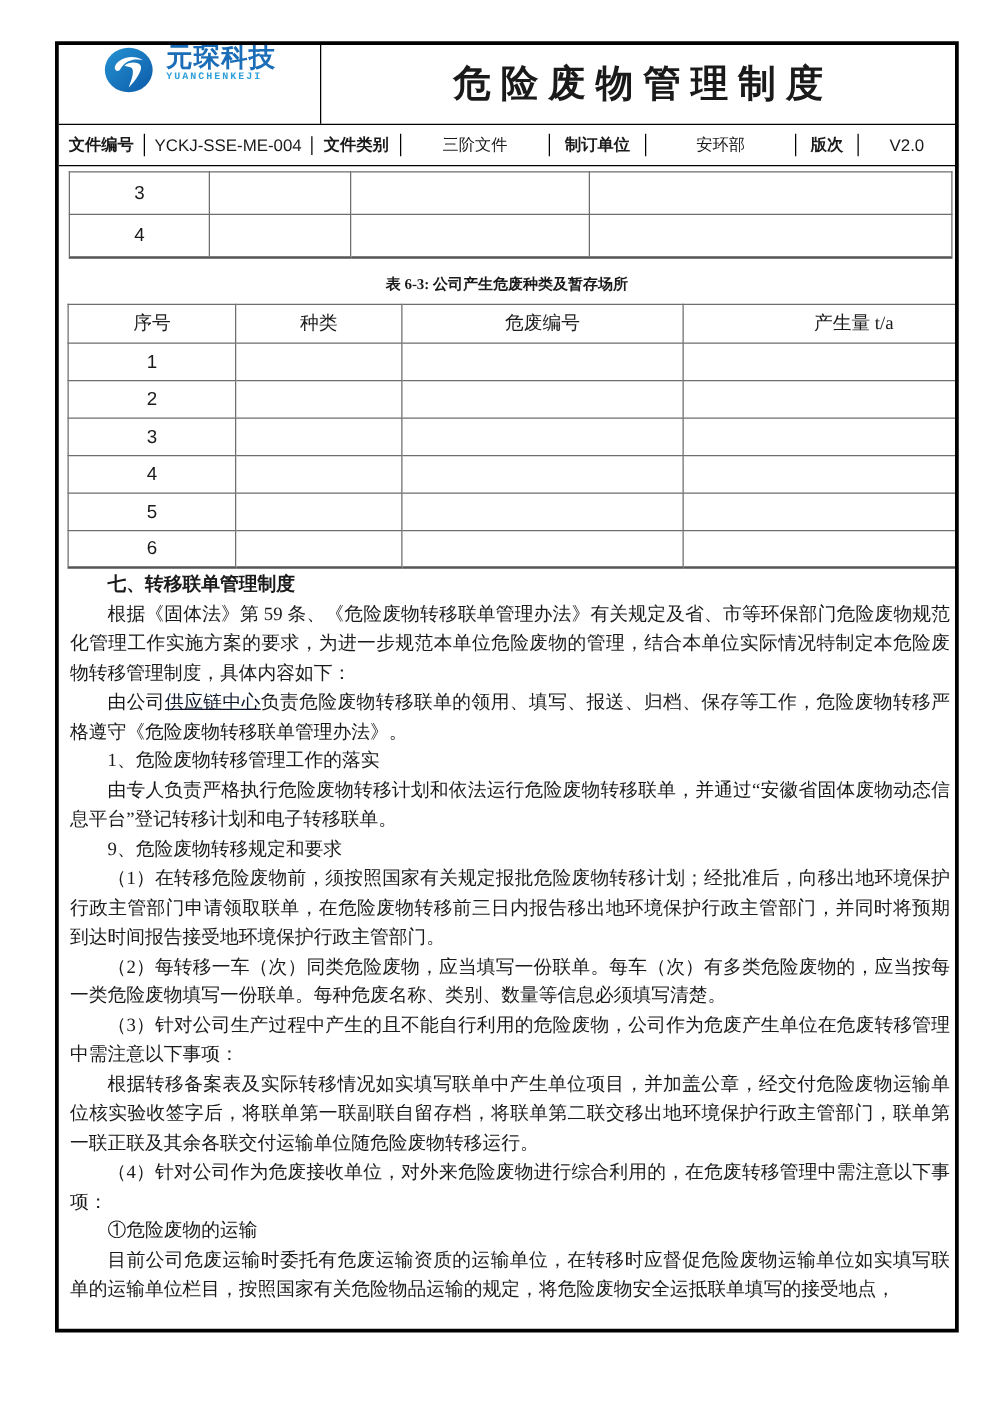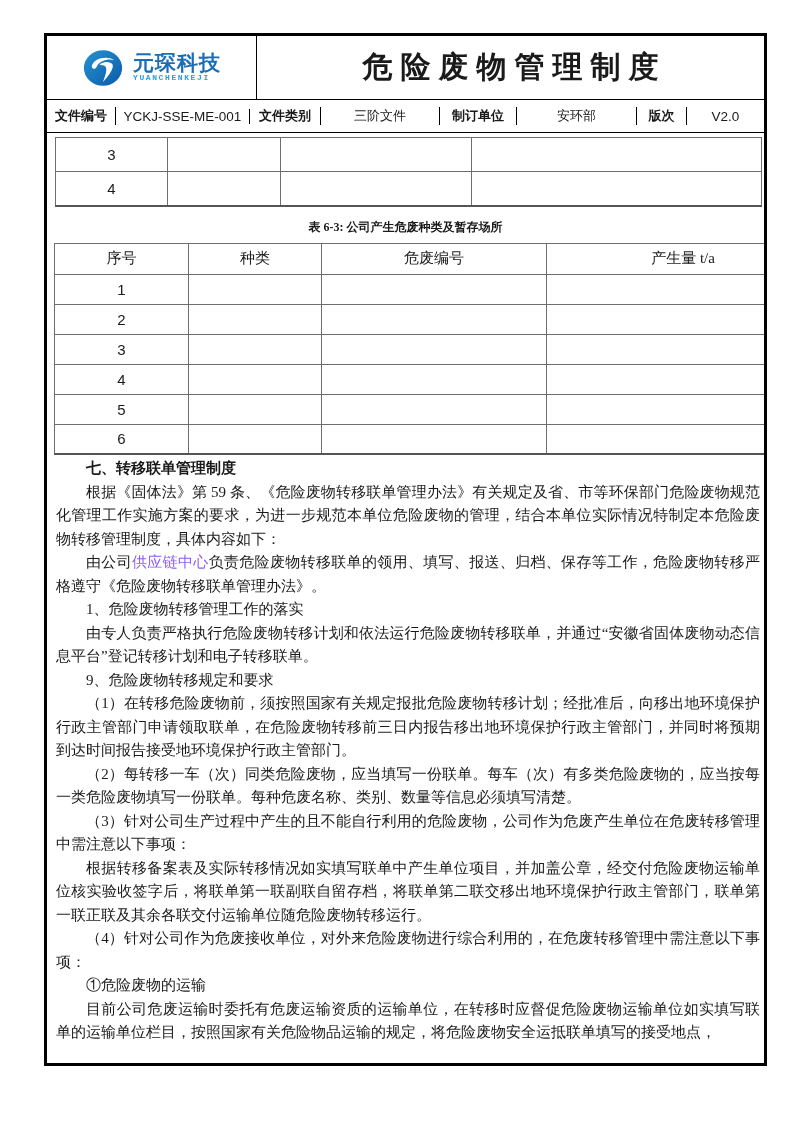--- a/index.html
+++ b/index.html
@@ -10,21 +10,21 @@
   }
   .page {
     position: absolute; left: 44px; top: 33px;
     width: 723px; height: 1033px;
     border: 3px solid #000; background:#fff; overflow: hidden;
   }
   
   .hdr { display: flex; height: 64px; border-bottom: 1px solid #000; }
   .logo-cell {
     width: 210px; border-right: 1px solid #000;
-    display: flex; align-items: center; justify-content: center; gap: 9px;
+    display: flex; justify-content: center; gap: 9px;
   }
   .logo-txt { display:flex; flex-direction:column; line-height:1.05; }
   .logo-cn { font-size: 21px; font-weight: bold; color: #1a6db6; letter-spacing: 1px; font-family:"Liberation Sans",sans-serif;}
   .logo-en { font-size: 8px; color: #2e9fd8; letter-spacing: 1.6px; font-weight: bold; font-family:Liberation Mono, monospace;}
   .title-cell {
     flex: 1; display: flex; align-items: center; justify-content: center;
     font-size: 30px; font-weight: bold; letter-spacing: 8px; padding-left:8px;
   }
   
   .meta { display: flex; height: 33px; border-bottom: 1px solid #000; font-size: 13px; align-items: center; }
@@ -46,21 +46,21 @@
   .tbl-caption { margin-top: 11px; text-align: center; font-weight: bold; font-size: 12px; line-height: 19px; }
   .t63 { margin: 6px 0 0 7px; width: 766px; }
   .t63 td { border: 1px solid #6e6e6e; height: 30px; text-align: center; font-size: 15px; }
   .t63 tr:first-child td { height: 31px; }
   .t63 tr:last-child td { border-bottom: 2px solid #555; }
   .t63 .num { font-family: "Liberation Sans", sans-serif; }
   
   .doc-body { margin: 2px 4px 0 9px; width: 704px; font-size: 15px; line-height: 23.5px; text-align: justify; }
   .doc-body p { text-indent: 2em; }
   .doc-body .h { font-weight: bold; font-family: Liberation Serif, serif; }
-  .link { color: #8b5cf6; }
+  .link { color: #0f172a; text-decoration: underline; }
   
   .mark { width: 42px; height: 40px; flex: none; }
 </style>
 </head>
 <body>
 
 <div class="page">
 
   <div class="hdr">
     <div class="logo-cell">
@@ -78,21 +78,21 @@
       <div class="logo-txt">
         <span class="logo-cn">元琛科技</span>
         <span class="logo-en">YUANCHENKEJI</span>
       </div>
     </div>
     <div class="title-cell">危险废物管理制度</div>
   </div>
 
   <div class="meta">
     <div class="m-label w1">文件编号</div>
-    <div class="sans w2">YCKJ-SSE-ME-001</div>
+    <div class="sans w2">YCKJ-SSE-ME-004</div>
     <div class="m-label w3">文件类别</div>
     <div class="w4">三阶文件</div>
     <div class="m-label w5">制订单位</div>
     <div class="w6">安环部</div>
     <div class="m-label w7">版次</div>
     <div class="sans">V2.0</div>
   </div>
 
   <table class="cont">
     <colgroup>

